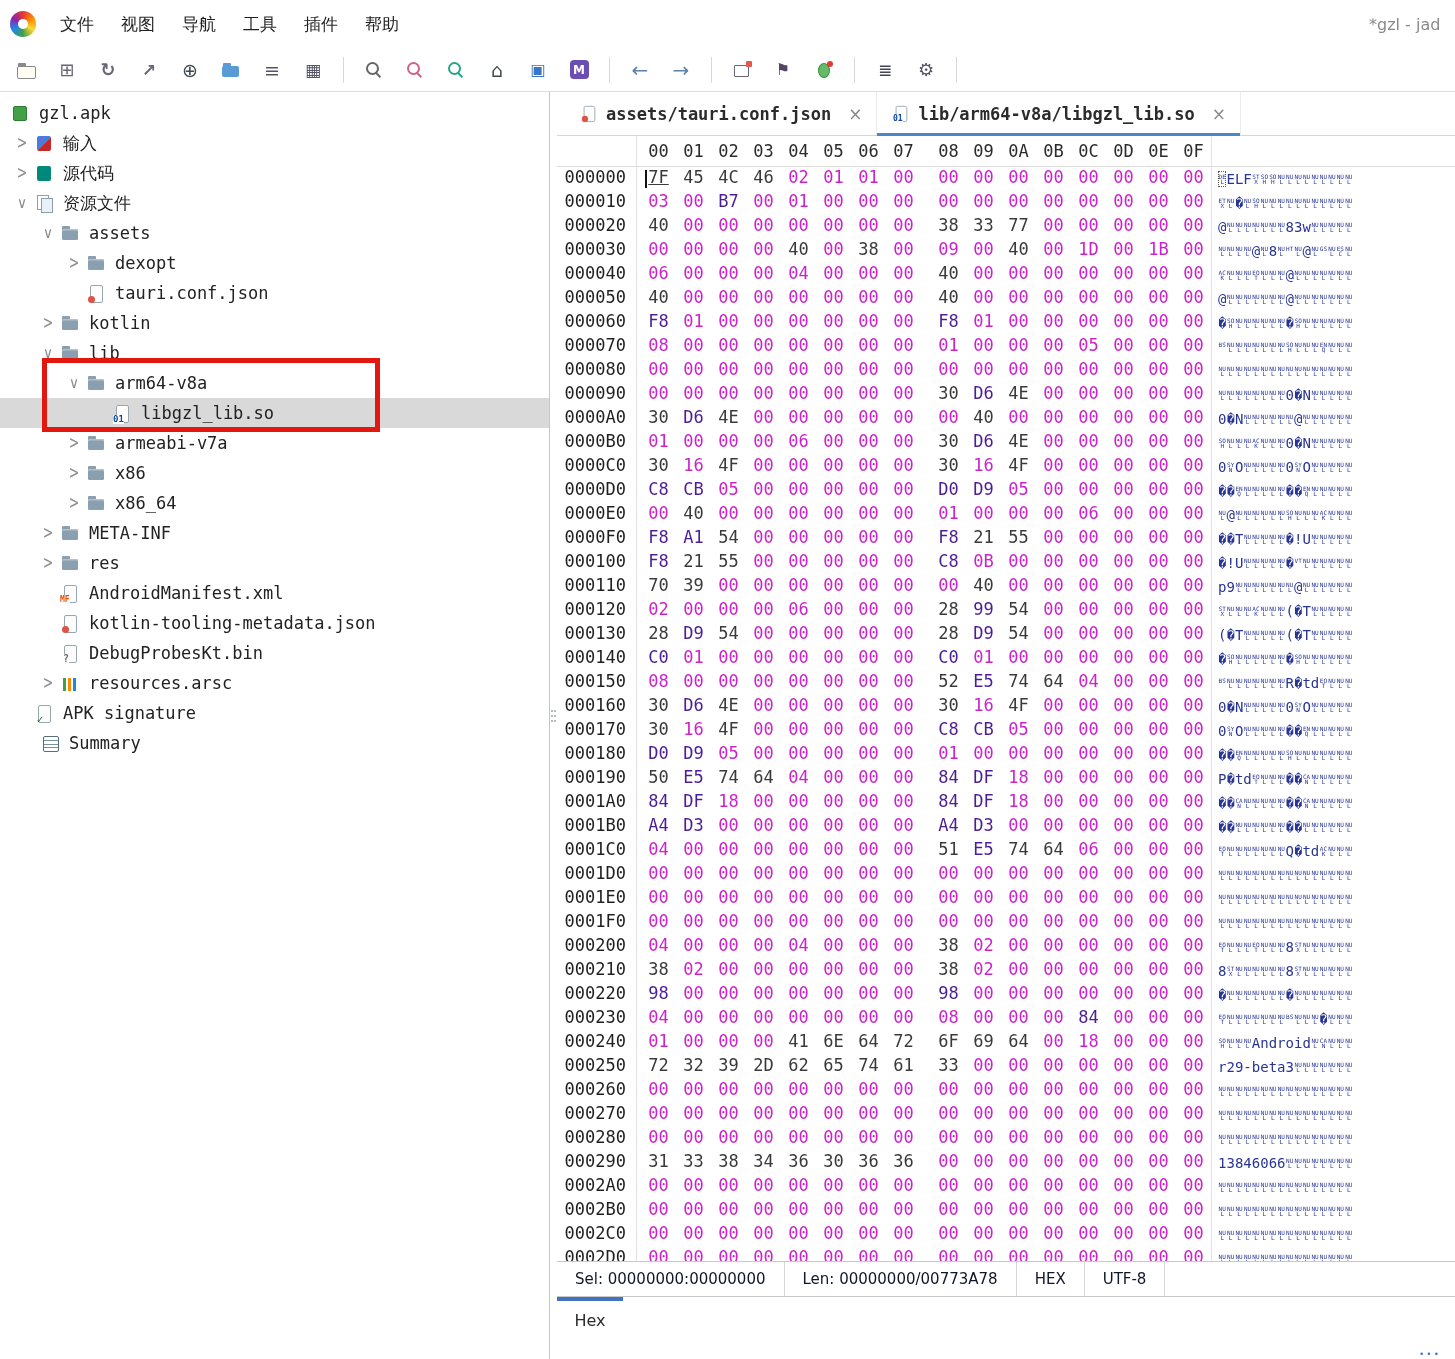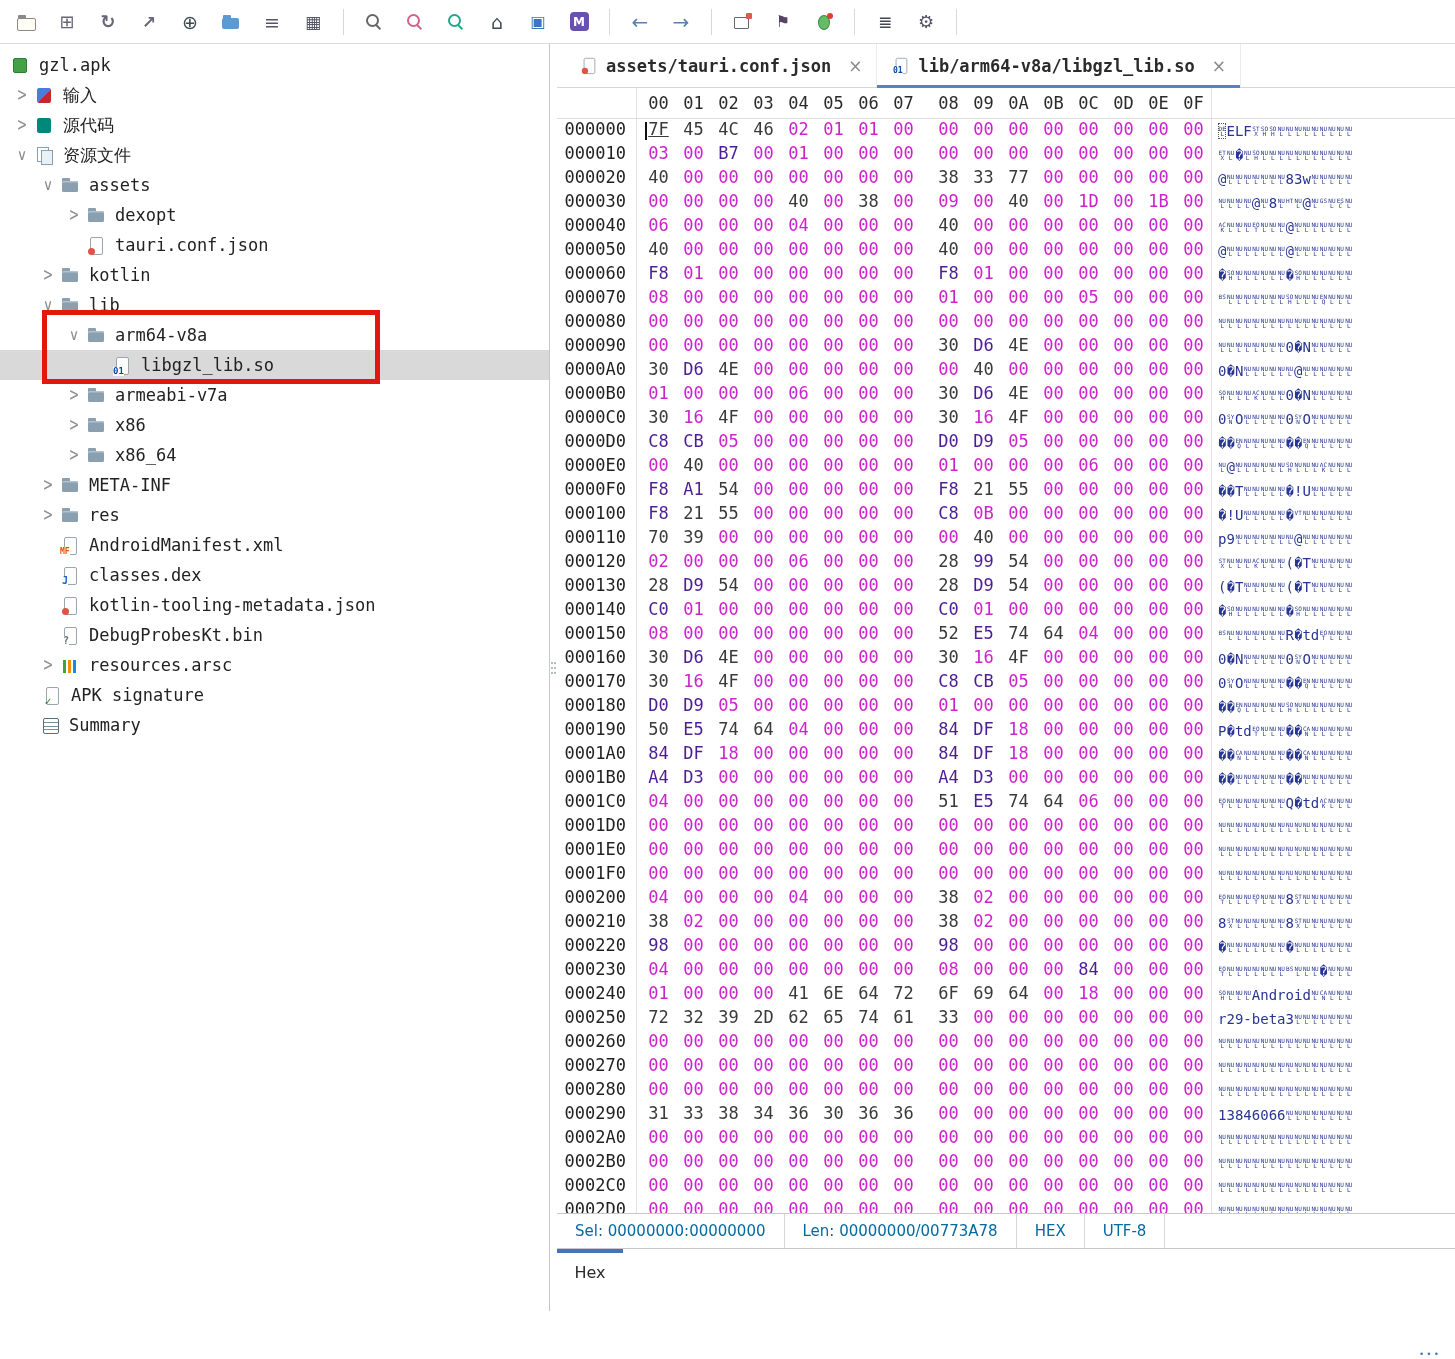--- a/index.html
+++ b/index.html
@@ -154,34 +154,46 @@
   .tch { display:inline-block; width:8.45px; text-align:center; overflow:hidden;
          font:14px "DejaVu Sans Mono",monospace; }
   .tch.ctl { font-size:6px; line-height:5.5px; white-space:normal; word-break:break-all;
              height:16px; padding-top:2.5px; }
   .tch.rep { font-size:13px; }
   .tch.boxed { outline:1px dotted #555; outline-offset:-1px; }
 
   
   .status-bar { height:36px; flex:0 0 auto; display:flex; align-items:stretch;
                 border-top:1px solid #C9C9C9; border-bottom:1px solid #C9C9C9;
-                font:15px "DejaVu Sans",sans-serif; color:#0369a1; }
+                font:15px "DejaVu Sans",sans-serif; color:#0f172a; }
   .sb-cell { display:flex; align-items:center; padding:0 18px; border-right:1px solid #D8D8D8; }
   .subtab-bar { height:62px; flex:0 0 auto; position:relative; background:#fff; }
   .subtab { position:absolute; left:0; top:0; width:66px; text-align:center; cursor:default; }
   .subtab-indicator { height:4px; width:66px; background:#4273BE; }
   .subtab-label { display:inline-block; margin-top:10px; font:16px "DejaVu Sans",sans-serif; color:#2B2B2B; }
   .corner-widget { position:absolute; right:14px; bottom:0; color:#4778C0; font:9px "DejaVu Sans",sans-serif;
                    letter-spacing:2px; }
 </style>
 </head>
 <body>
 
 <div class="app">
 
+  <div class="titlerow">
+    <span class="logo"></span>
+    <div class="menu-items">
+        <div class="menu-item">文件</div>
+        <div class="menu-item">视图</div>
+        <div class="menu-item">导航</div>
+        <div class="menu-item">工具</div>
+        <div class="menu-item">插件</div>
+        <div class="menu-item">帮助</div>
+      </div>
+    <div class="window-title">*gzl - jad</div>
+  </div>
 
   <div class="toolbar">
       <button class="tb-btn">
         <span class="tbi tbi-folder-open"></span>
       </button>
       <button class="tb-btn">
         <span class="tbi tbi-save-plus"></span>
       </button>
       <button class="tb-btn">
         <span class="tbi tbi-reload"></span>
@@ -329,39 +341,34 @@
             <span class="ticon folder"></span>
             <span class="tree-label">res</span>
           </div>
           <div class="tree-row" style="padding-left:36px">
             <span class="expander"></span>
             <span class="ticon manifest"></span>
             <span class="tree-label">AndroidManifest.xml</span>
           </div>
           <div class="tree-row" style="padding-left:36px">
             <span class="expander"></span>
-            <span class="ticon dex"></span>
-            <span class="tree-label">classes.dex</span>
-          </div>
-          <div class="tree-row" style="padding-left:36px">
-            <span class="expander"></span>
             <span class="ticon json"></span>
             <span class="tree-label">kotlin-tooling-metadata.json</span>
           </div>
           <div class="tree-row" style="padding-left:36px">
             <span class="expander"></span>
             <span class="ticon bin"></span>
             <span class="tree-label">DebugProbesKt.bin</span>
           </div>
           <div class="tree-row" style="padding-left:36px">
             <span class="expander closed">&gt;</span>
             <span class="ticon arsc"></span>
             <span class="tree-label">resources.arsc</span>
           </div>
-          <div class="tree-row" style="padding-left:18px">
+          <div class="tree-row" style="padding-left:10px">
             <span class="expander"></span>
             <span class="ticon signature"></span>
             <span class="tree-label">APK signature</span>
           </div>
           <div class="tree-row" style="padding-left:16px">
             <span class="expander"></span>
             <span class="ticon summary"></span>
             <span class="tree-label">Summary</span>
           </div>
         </div>

